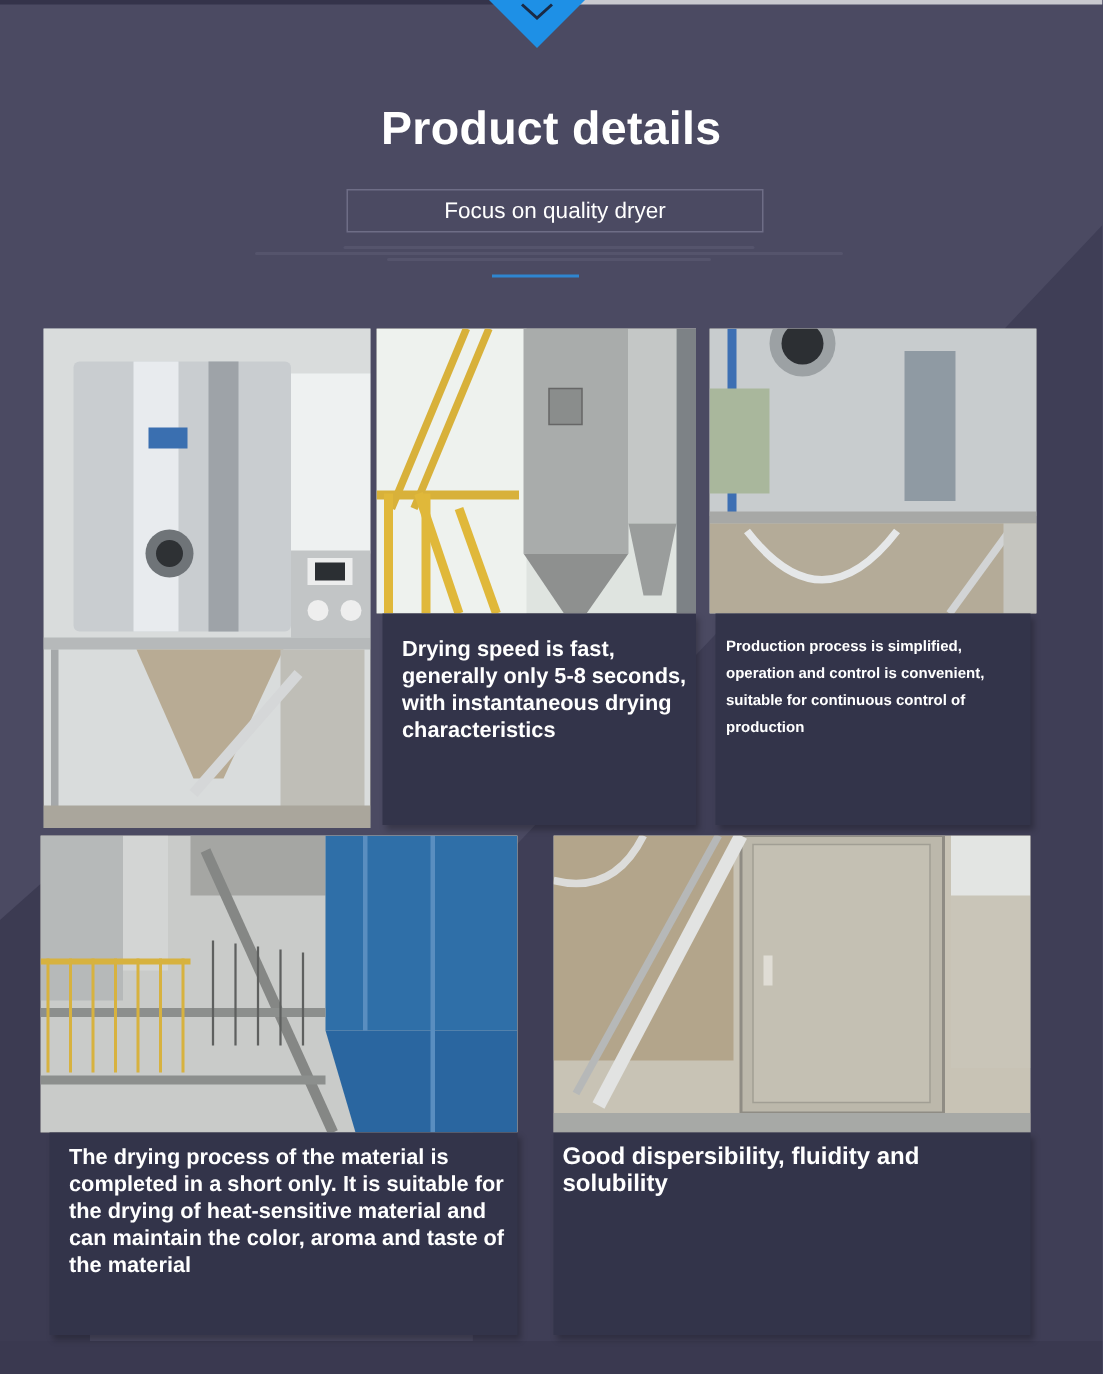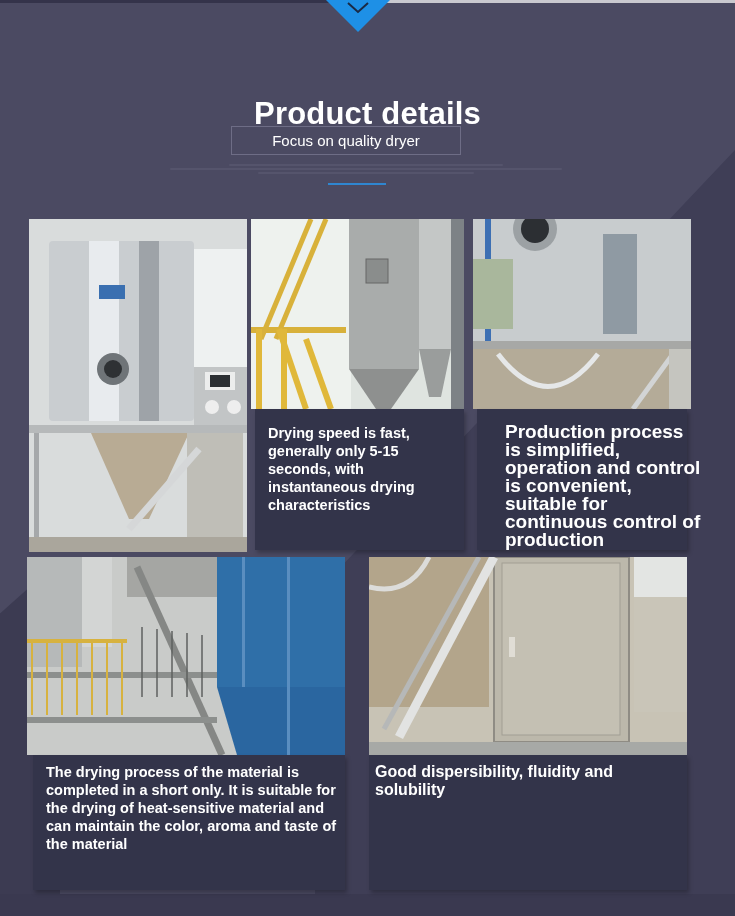--- a/index.html
+++ b/index.html
@@ -35,24 +35,24 @@
   .top-arrow {
     position: absolute; left: 312px; top: -14px; width: 92px; height: 46px;
     background: #1e90e6;
     clip-path: polygon(0 0, 100% 0, 50% 100%);
     display: flex; align-items: flex-start; justify-content: center;
   }
   .top-arrow svg { margin-top: 16px; }
 
   .title {
     position: absolute; left: 0; right: 0; top: 68px; text-align: center;
-    font-size: 31px; font-weight: bold; letter-spacing: 0.2px; color: #ffffff; margin-top: 28px;
+    font-size: 31px; font-weight: bold; letter-spacing: 0.2px; color: #ffffff;
   }
   .subtitle-box {
-    position: absolute; left: 231px; top: 126px; width: 230px; height: 29px;
+    position: absolute; left: 231px; top: 126px; width: 278px; height: 29px;
     border: 1px solid #6e6d86;
     display: flex; align-items: center; justify-content: center;
     font-size: 15px; color: #ffffff;
   }
   .faint-lines { position: absolute; left: 170px; top: 162px; width: 392px; height: 18px; }
   .faint-lines div { height: 2px; margin: 2px auto; background: #55546c; border-radius: 1px; }
   .accent-line {
     position: absolute; left: 328px; top: 183px; width: 58px; height: 2px; background: #2f86d0;
   }
 
@@ -132,41 +132,41 @@
     <line x1="60" y1="0" x2="10" y2="120" stroke="#d8b13a" stroke-width="5"></line>
     <line x1="75" y1="0" x2="25" y2="120" stroke="#d8b13a" stroke-width="5"></line>
     <rect x="0" y="108" width="95" height="6" fill="#d8b13a"></rect>
     <rect x="5" y="110" width="6" height="80" fill="#e0b83a"></rect>
     <rect x="30" y="110" width="6" height="80" fill="#e0b83a"></rect>
     <line x1="28" y1="110" x2="55" y2="190" stroke="#e0b83a" stroke-width="6"></line>
     <line x1="55" y1="120" x2="80" y2="190" stroke="#e0b83a" stroke-width="6"></line>
   </svg>
 </div>
 <div class="card" style="left:255px; top:409px; width:209px; height:141px;">
-  <p class="card-text" style="left:13px; top:15px; width:190px; font-size:14.5px; line-height:18px;">Drying speed is fast, generally only 5-15 seconds, with instantaneous drying characteristics</p>
+  <p class="card-text" style="left:13px; top:15px; width:190px; font-size:14.5px; line-height:18px;">Drying speed is fast, generally only 5-8 seconds, with instantaneous drying characteristics</p>
 </div>
 
 <div class="photo" style="left:473px; top:219px; width:218px; height:190px;">
   <svg width="218" height="190" viewBox="0 0 218 190">
     <rect width="218" height="190" fill="#bfc2c4"></rect>
     <rect x="0" y="0" width="218" height="125" fill="#c8ccce"></rect>
     <rect x="12" y="0" width="6" height="125" fill="#3d6fb3"></rect>
     <circle cx="62" cy="10" r="22" fill="#9ca1a4"></circle>
     <circle cx="62" cy="10" r="14" fill="#2c2f33"></circle>
     <rect x="130" y="15" width="34" height="100" fill="#8f9aa3"></rect>
     <rect x="0" y="40" width="40" height="70" fill="#a9b79c"></rect>
     <rect x="0" y="122" width="218" height="8" fill="#a7a8a6"></rect>
     <rect x="0" y="130" width="218" height="60" fill="#b4ab98"></rect>
     <path d="M25,135 Q75,200 125,135" fill="none" stroke="#e5e7e8" stroke-width="5"></path>
     <line x1="160" y1="190" x2="200" y2="135" stroke="#d2d4d5" stroke-width="5"></line>
     <rect x="196" y="130" width="22" height="60" fill="#c5c5bf"></rect>
   </svg>
 </div>
 <div class="card" style="left:477px; top:409px; width:210px; height:141px;">
-  <p class="card-text" style="left:28px; top:14px; width:196px; font-size:19px; line-height:18px;">Production process is simplified, operation and control is convenient, suitable for continuous control of production</p>
+  <p class="card-text" style="left:7px; top:14px; width:196px; font-size:10px; line-height:18px;">Production process is simplified, operation and control is convenient, suitable for continuous control of production</p>
 </div>
 
 <div class="photo" style="left:27px; top:557px; width:318px; height:198px;">
   <svg width="318" height="198" viewBox="0 0 318 198">
     <rect width="318" height="198" fill="#c9cbc9"></rect>
     <rect x="100" y="0" width="90" height="40" fill="#a5a6a3"></rect>
     <rect x="0" y="0" width="55" height="110" fill="#b6b9b9"></rect>
     <rect x="55" y="0" width="30" height="90" fill="#d3d5d4"></rect>
     <rect x="190" y="0" width="128" height="130" fill="#2f6fa8"></rect>
     <polygon points="190,130 318,130 318,198 210,198" fill="#2a66a0"></polygon>

